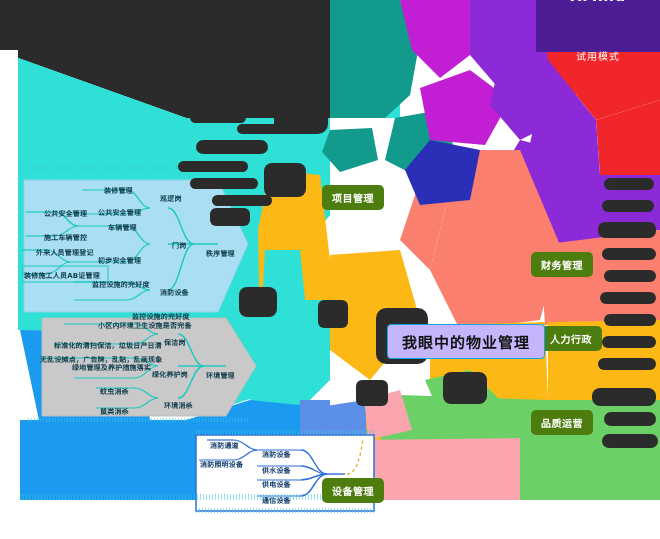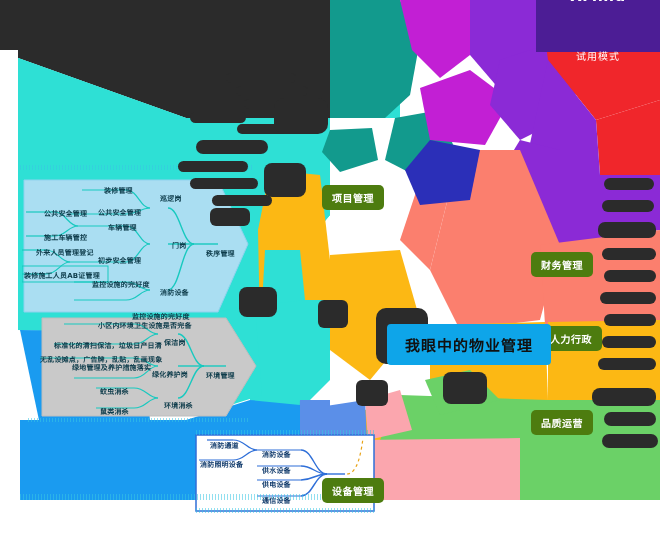--- a/index.html
+++ b/index.html
@@ -30,22 +30,22 @@
     color:#ffffff;font-size:10px;line-height:13px;margin-top:2px;letter-spacing:1px;
   }
 
   
   .topic{
     position:absolute;z-index:40;
     display:flex;align-items:center;justify-content:center;
     white-space:nowrap;
   }
   .topic-central{
-    background:#0ea5e9;
-    border:4px solid #0ea5e9;
+    background:#c4b5fd;
+    border:1px solid #0ea5e9;
     border-radius:4px;
     color:#111111;
     font-size:15px;font-weight:bold;
     padding:6px 14px;
     letter-spacing:1px;
   }
   .topic-main{
     background:#4d7c0f;
     border-radius:5px;
     color:#ffffff;

